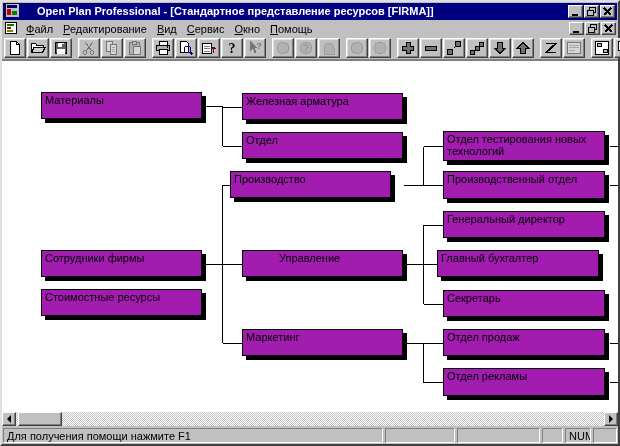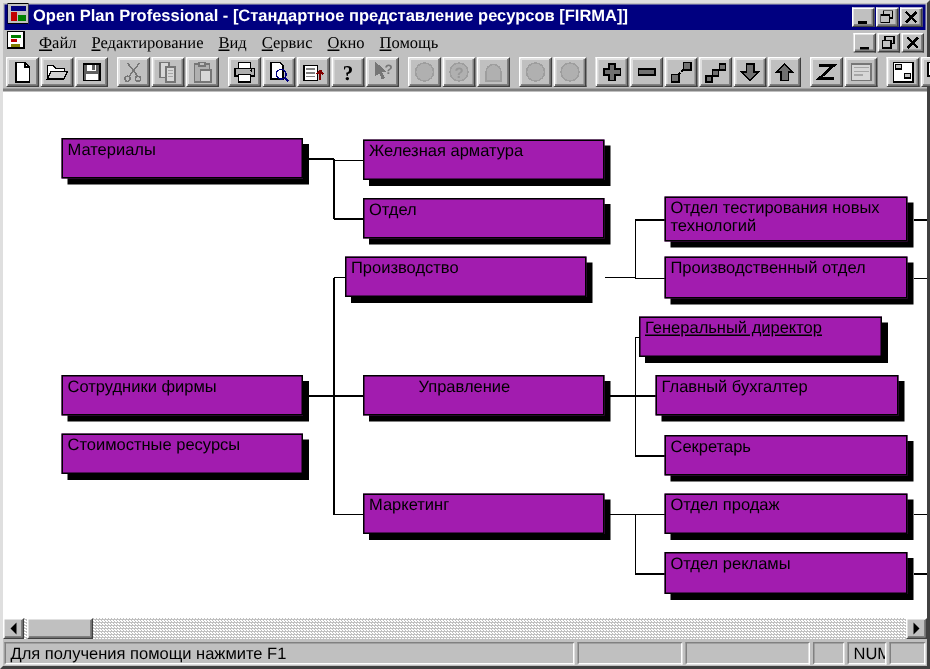--- a/index.html
+++ b/index.html
@@ -3,21 +3,21 @@
 <meta charset="utf-8">
 <style>
   * { margin:0; padding:0; box-sizing:border-box; }
   html,body { width:620px; height:446px; overflow:hidden; background:#c0c0c0;
     font-family:"Liberation Sans","DejaVu Sans",sans-serif; }
   .window { width:620px; height:446px; background:#c0c0c0; position:relative;
     border:2px solid; border-color:#dfdfdf #404040 #404040 #dfdfdf;
     display:flex; flex-direction:column; }
   
   .titlebar { height:17px; background:#000080; display:flex; align-items:center;
-    padding:0 2px; gap:3px; flex:none; margin:1px; }
+    padding:0 2px; gap:18px; flex:none; margin:1px; }
   .title-text { color:#fff; font-size:11px; font-weight:bold; flex:1;
     white-space:nowrap; overflow:hidden; line-height:15px; }
   .winctl { display:flex; gap:1px; }
   .ctl-btn { width:15px; height:13px; background:#c0c0c0; border:1px solid;
     border-color:#fff #404040 #404040 #fff; box-shadow:inset -1px -1px 0 #808080;
     display:flex; align-items:center; justify-content:center; font-size:9px;
     font-weight:bold; color:#000; line-height:1; cursor:default; }
   .ctl-btn svg { display:block; }
   
   .menubar { height:15px; display:flex; align-items:center; padding:0 2px; gap:0;
@@ -102,21 +102,21 @@
 
   <div class="menubar">
     <span style="margin-right:4px;">
       <svg width="13" height="13" viewBox="0 0 13 13">
         <rect x="1" y="1" width="11" height="11" fill="#fff" stroke="#000"></rect>
         <rect x="3" y="3" width="7" height="2" fill="#008000"></rect>
         <rect x="3" y="6" width="4" height="2" fill="#c00000"></rect>
         <rect x="3" y="9" width="6" height="2" fill="#808000"></rect>
       </svg>
     </span>
-    <span id="menu-items" style="display:flex;font-family:Liberation Serif, serif;">
+    <span id="menu-items" style="display:flex;">
         <span class="menu-item"><u>Ф</u>айл</span>
         <span class="menu-item"><u>Р</u>едактирование</span>
         <span class="menu-item"><u>В</u>ид</span>
         <span class="menu-item"><u>С</u>ервис</span>
         <span class="menu-item"><u>О</u>кно</span>
         <span class="menu-item"><u>П</u>омощь</span>
       </span>
     <span class="menu-spacer"></span>
     <span class="winctl">
       <span class="ctl-btn">
@@ -320,21 +320,21 @@
         <div class="node" style="left: 39px; top: 31px; width: 161px; height: 27px;">Материалы</div>
         <div class="node" style="left: 240px; top: 32px; width: 161px; height: 27px;">Железная арматура</div>
         <div class="node" style="left: 240px; top: 71px; width: 161px; height: 27px;">Отдел</div>
         <div class="node" style="left: 228px; top: 110px; width: 161px; height: 27px;">Производство</div>
         <div class="node" style="left: 39px; top: 189px; width: 161px; height: 27px;">Сотрудники фирмы</div>
         <div class="node" style="left: 39px; top: 228px; width: 161px; height: 27px;">Стоимостные ресурсы</div>
         <div class="node" style="left: 240px; top: 189px; width: 161px; height: 27px; padding-left: 36px;">Управление</div>
         <div class="node" style="left: 240px; top: 268px; width: 161px; height: 27px;">Маркетинг</div>
         <div class="node" style="left: 441px; top: 70px; width: 162px; height: 30px;">Отдел тестирования новых технологий</div>
         <div class="node" style="left: 441px; top: 110px; width: 162px; height: 28px;">Производственный отдел</div>
-        <div class="node" style="left: 424px; top: 150px; width: 162px; height: 27px; text-decoration: underline;">Генеральный директор</div>
+        <div class="node" style="left: 441px; top: 150px; width: 162px; height: 27px;">Генеральный директор</div>
         <div class="node" style="left: 435px; top: 189px; width: 162px; height: 27px;">Главный бухгалтер</div>
         <div class="node" style="left: 441px; top: 229px; width: 162px; height: 27px;">Секретарь</div>
         <div class="node" style="left: 441px; top: 268px; width: 162px; height: 27px;">Отдел продаж</div>
         <div class="node" style="left: 441px; top: 307px; width: 162px; height: 28px;">Отдел рекламы</div>
       </div>
   </div>
 
   <div class="hscroll">
     <span class="sb-btn sb-left">
         <span class="arrow-l"></span>

